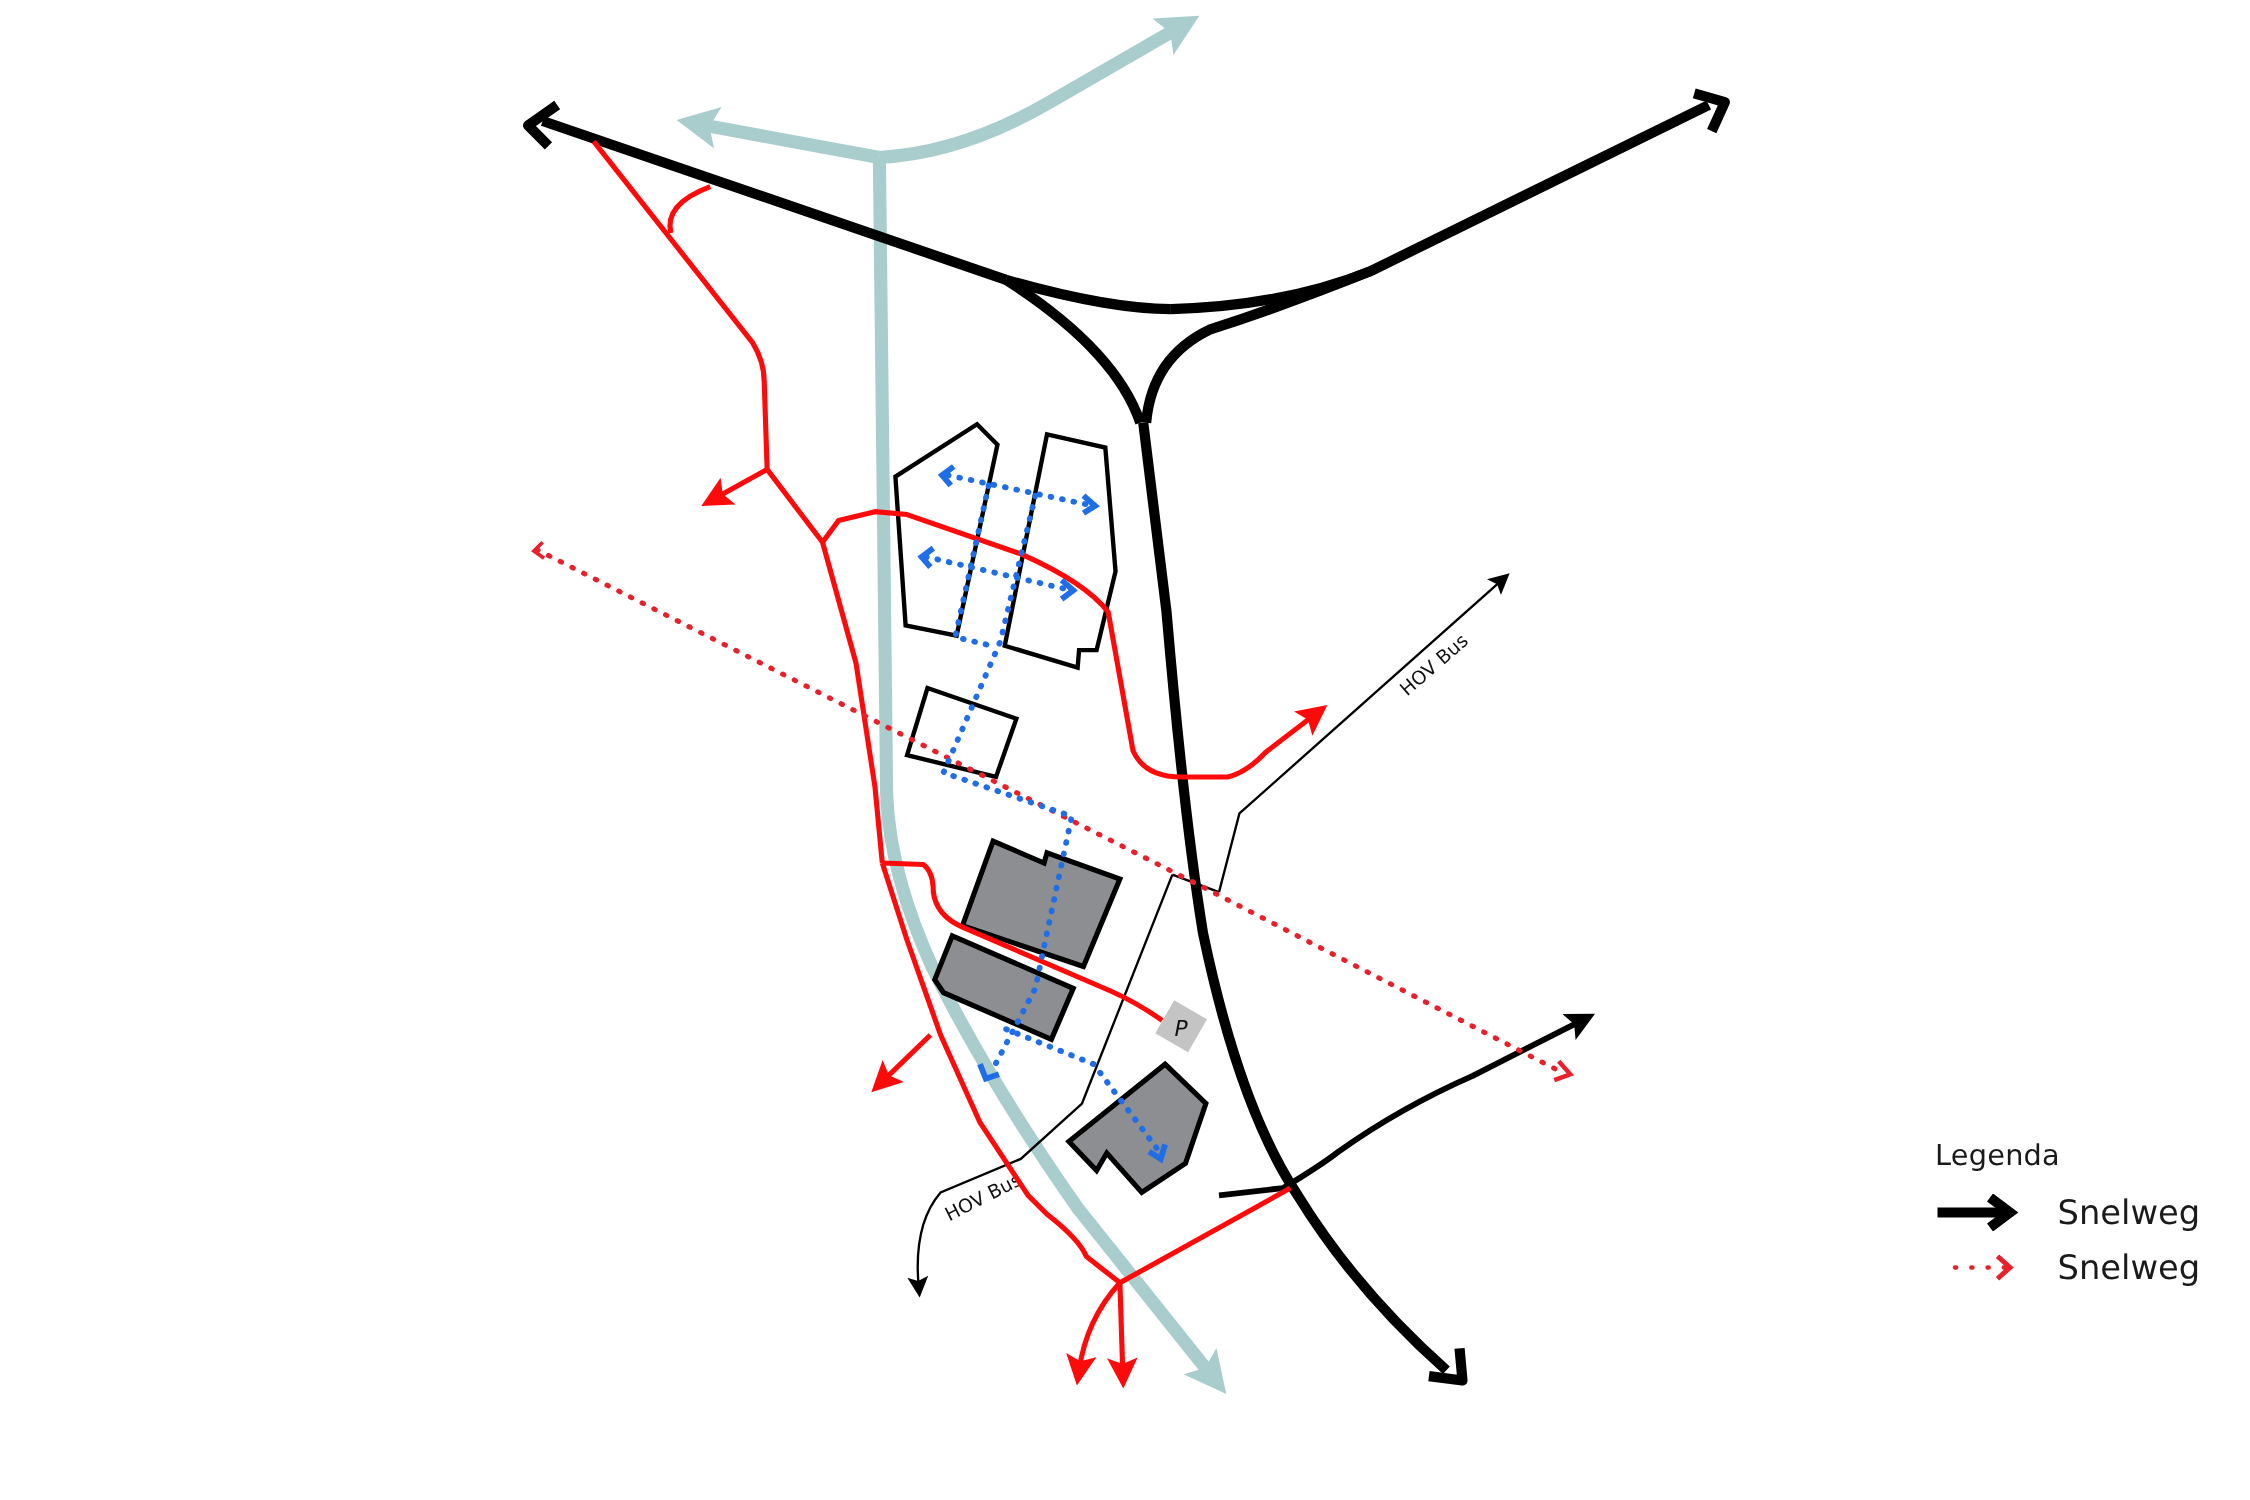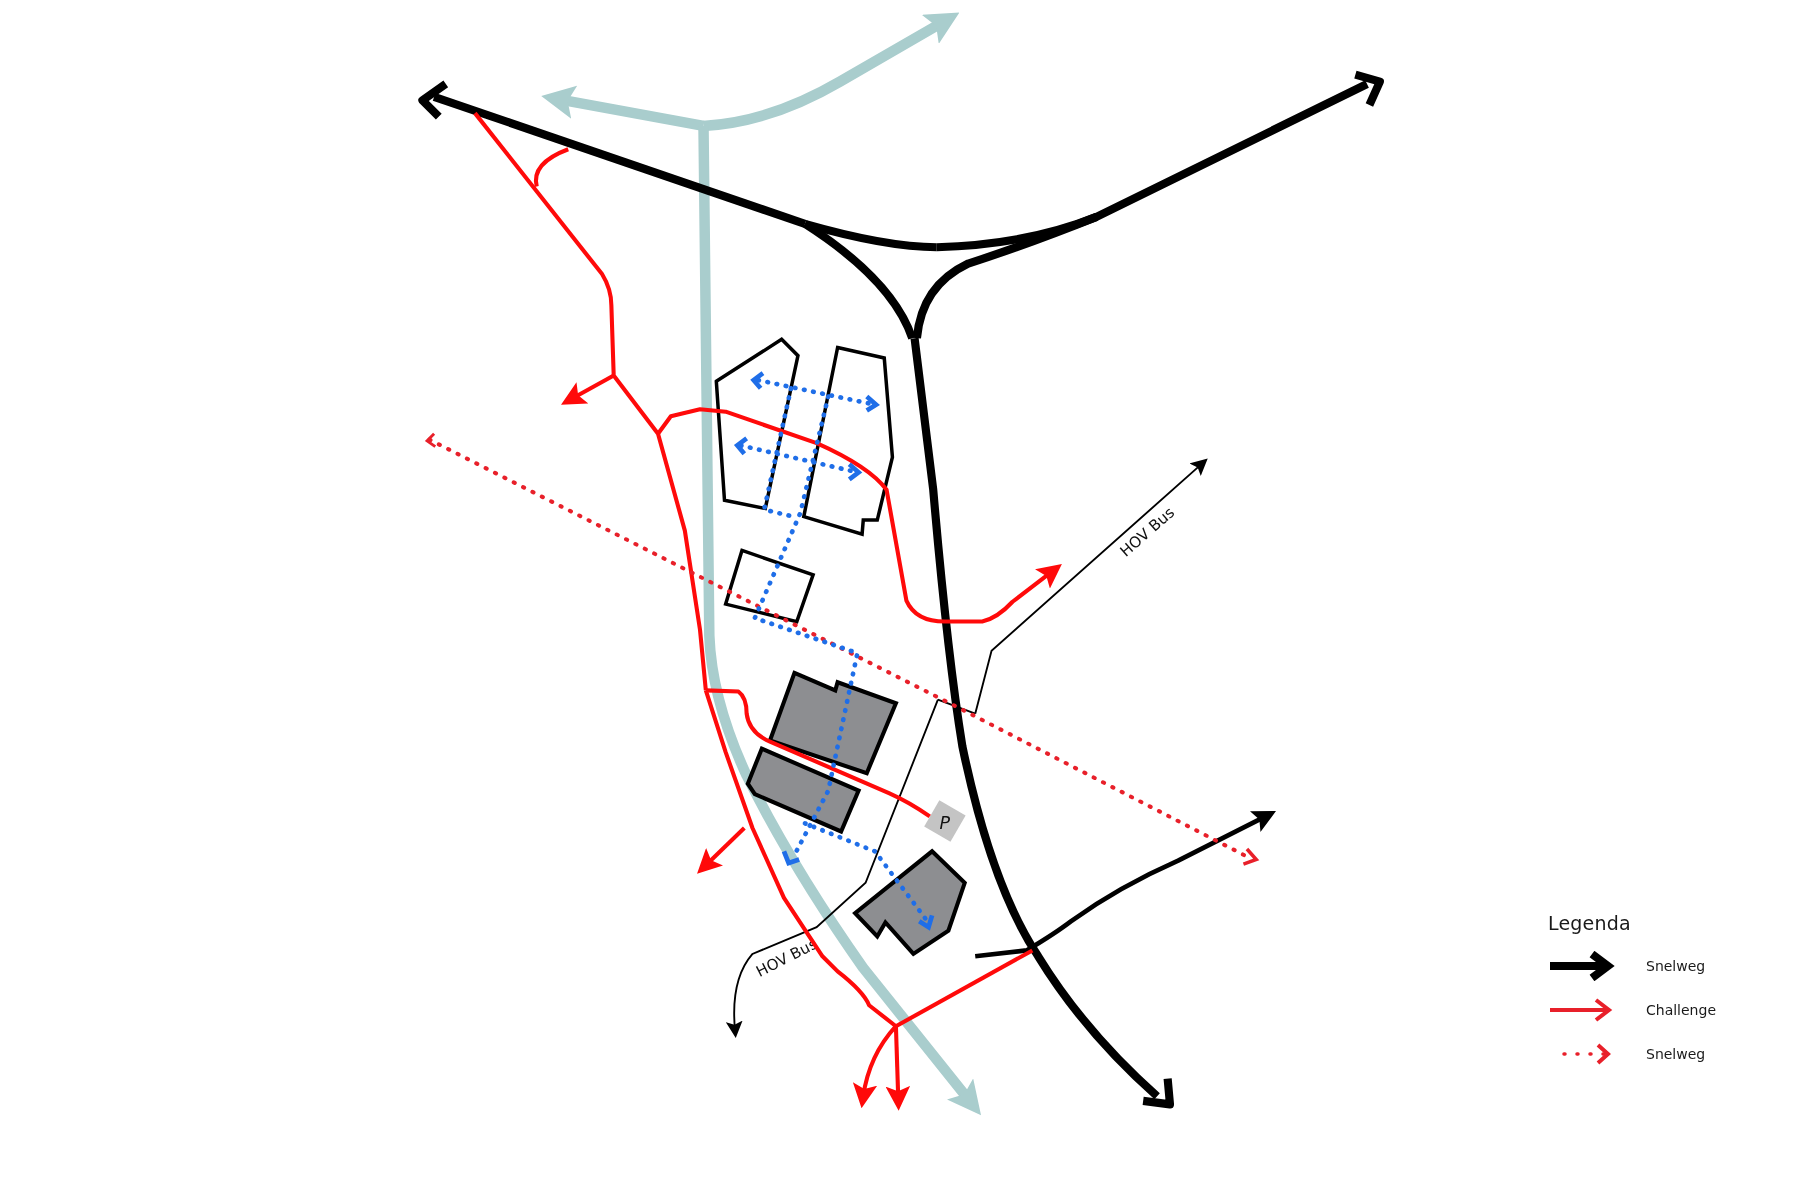--- a/index.html
+++ b/index.html
@@ -1,22 +1,22 @@
 <!DOCTYPE html>
 <html><head>
 <meta charset="utf-8">
 <style>
   html, body { margin:0; padding:0; background:#ffffff; }
   body { width:1800px; height:1200px; overflow:hidden; position:relative; font-family:"DejaVu Sans", sans-serif; }
   #map { position:absolute; left:0; top:0; width:1800px; height:1200px; }
   .legend { position:absolute; left:1548px; top:912px; width:240px; color:#1a1a1a; }
-  .legend-title { font-size:19px; margin-bottom:10px; letter-spacing:0.2px; }
+  .legend-title { font-size:23px; margin-bottom:10px; letter-spacing:0.2px; }
   .legend-row { display:flex; align-items:center; height:44px; }
   .legend-swatch { width:70px; height:30px; margin-right:28px; }
-  .legend-label { font-size:14px; }
+  .legend-label { font-size:27px; }
   .svg-text { font-family:"DejaVu Sans", sans-serif; }
 </style>
 </head>
 <body>
 
 <svg id="map" viewBox="0 0 1543 1029" xmlns="http://www.w3.org/2000/svg">
   <defs>
     <marker id="mk-kanaal" viewBox="0 0 10 10" refX="5" refY="5" markerWidth="3.2" markerHeight="3.2" orient="auto-start-reverse">
       <path d="M0,0 L10,5 L0,10 L2,5 Z" fill="#a9cdcd"></path>
     </marker>
@@ -116,27 +116,20 @@
   <div class="legend-title">Legenda</div>
 
   <div class="legend-row">
     <svg class="legend-swatch" viewBox="0 0 70 30">
       <path d="M2,15 L58,15" stroke="#000" stroke-width="8"></path>
       <path d="M44,3 L60,15 L44,27" fill="none" stroke="#000" stroke-width="8"></path>
     </svg>
     <span class="legend-label">Snelweg</span>
   </div>
 
-  <div class="legend-row">
-    <svg class="legend-swatch" viewBox="0 0 70 30">
-      <path d="M2,15 L60,15" stroke="#e8202a" stroke-width="4"></path>
-      <path d="M48,5 L61,15 L48,25" fill="none" stroke="#e8202a" stroke-width="4"></path>
-    </svg>
-    <span class="legend-label">Challenge</span>
-  </div>
 
   <div class="legend-row">
     <svg class="legend-swatch" viewBox="0 0 70 30">
       <path d="M16,15 L56,15" stroke="#e8202a" stroke-width="3.5" stroke-dasharray="1 12" stroke-linecap="round"></path>
       <path d="M50,6 L60,15 L50,24" fill="none" stroke="#e8202a" stroke-width="4"></path>
     </svg>
     <span class="legend-label">Snelweg</span>
   </div>
 
 

